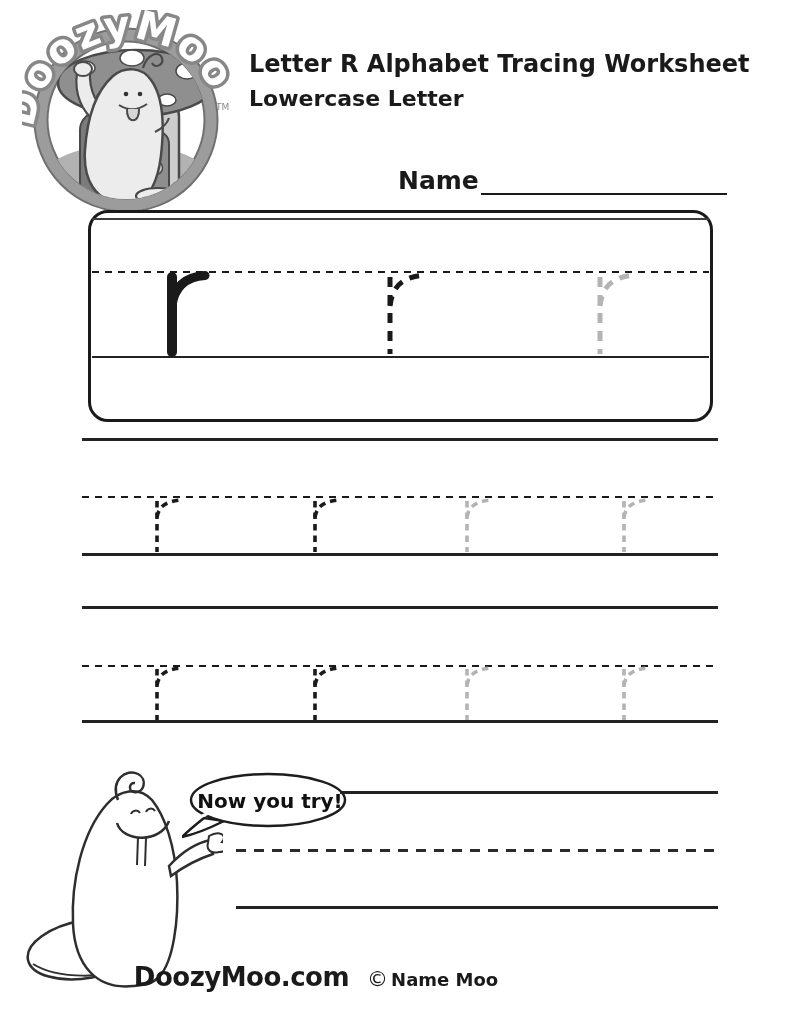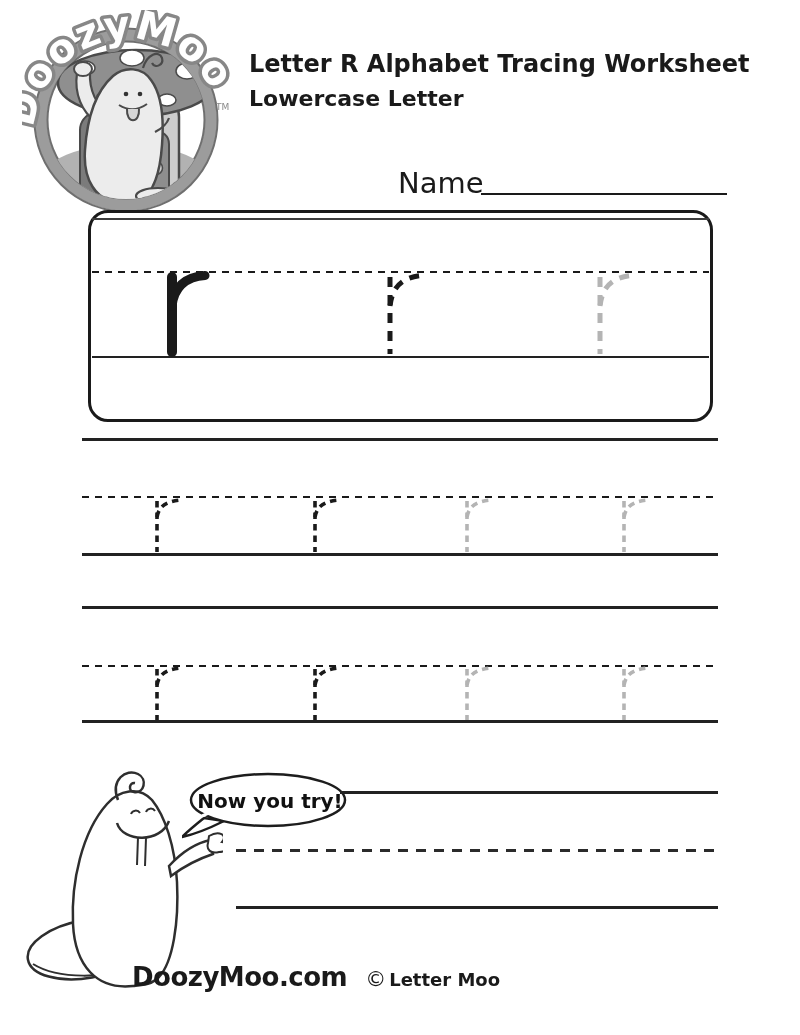--- a/index.html
+++ b/index.html
@@ -8,21 +8,21 @@
     --logo-gray:#9c9c9c;
   }
   html,body{margin:0;padding:0;background:#fff;}
   .page{
     position:relative;width:800px;height:1035px;background:#ffffff;overflow:hidden;
     font-family:"DejaVu Sans","Liberation Sans",sans-serif;color:var(--ink);
   }
   .abs{position:absolute;}
   .title1{left:249px;top:50px;font-size:24px;font-weight:700;letter-spacing:0px;white-space:nowrap;}
   .title2{left:249px;top:86px;font-size:22px;font-weight:700;white-space:nowrap;}
-  .name-label{left:398px;top:166px;font-size:29px;font-weight:400;}
+  .name-label{left:398px;top:166px;font-size:25px;font-weight:700;}
   .name-line{left:481px;top:193px;width:246px;height:2px;background:var(--ink);}
   .trace-box{
     left:88px;top:210px;width:625px;height:212px;box-sizing:border-box;
     border:3px solid var(--ink);border-radius:20px;background:#fff;
   }
   .solid-line{background:#222;}
   .thin{height:1.5px;background:#3c3c3c;}
   .dash-line{
     height:2px;
     background-image:repeating-linear-gradient(to right,var(--ink) 0 7px,transparent 7px 13px);
@@ -158,17 +158,17 @@
   </svg>
 
   <div class="abs solid-line" style="left:340px;top:791px;width:378px;height:3px;"></div>
   <div class="abs dash-line thick" style="left:236px;top:849px;width:482px;"></div>
   <div class="abs solid-line" style="left:236px;top:906px;width:482px;height:3px;"></div>
 
   <div class="abs footer">
     <span class="site">DoozyMoo.com</span>
     <span class="copy">
       <span class="sym">©</span>
-      <span>Letter Moo</span>
+      <span>Name Moo</span>
     </span>
   </div>
 
 </div>
 
 </body></html>

